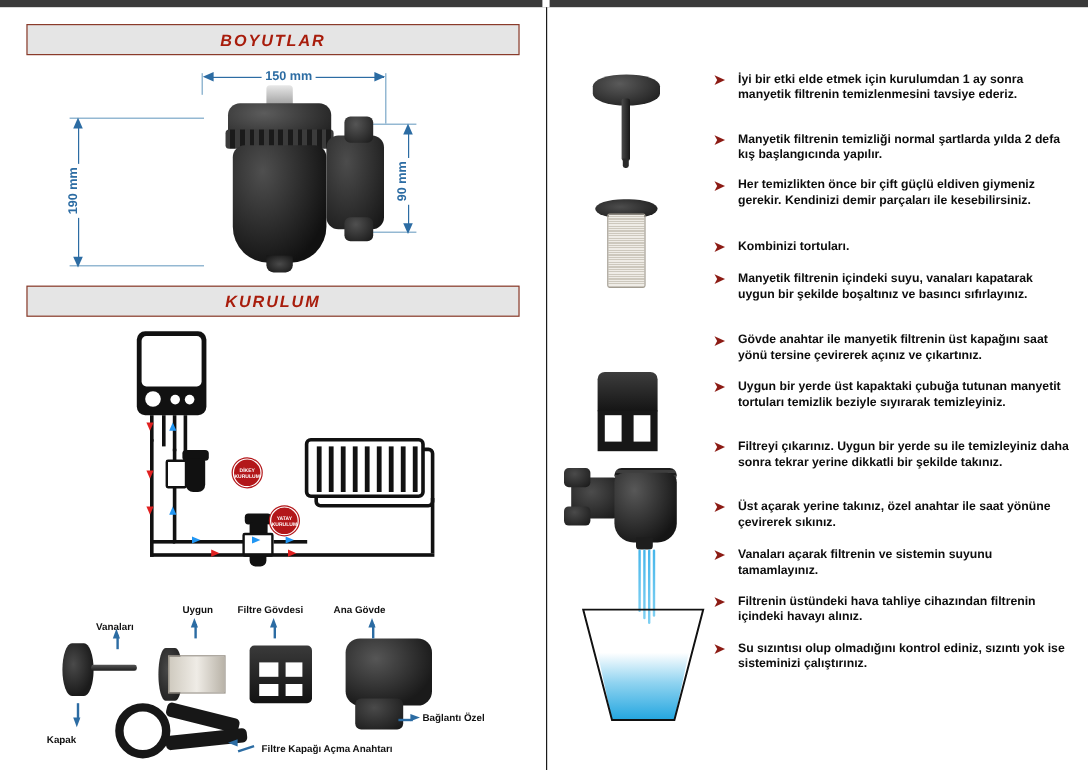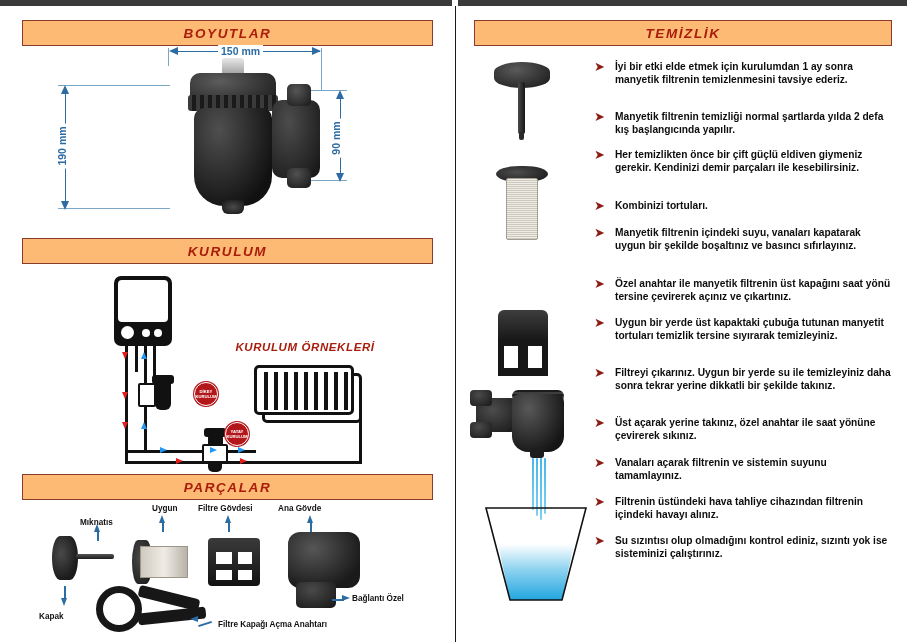--- a/index.html
+++ b/index.html
@@ -31,35 +31,35 @@
     background: #1a1a1a;
   }
 
   .panel-left  { position: absolute; left: 0;   top: 6px; width: 455px; height: 636px; }
   .panel-right { position: absolute; left: 456px; top: 6px; width: 451px; height: 636px; }
 
   
   .sec-head {
     position: absolute;
     border: 1.2px solid #8a3b2a;
-    background: #fdba74;
+    background: #e5e5e5;
     height: 26px;
     display: flex; align-items: center; justify-content: center;
   }
   .sec-head span {
     color: #a81d0c;
     font-weight: bold;
     font-style: italic;
     font-size: 13.5px;
     letter-spacing: 1.6px;
   }
 
   
   #boyutlar-head { left: 22px; top: 14px; width: 411px; }
-  #dim-area { position: absolute; left: 22px; top: 34px; width: 411px; height: 178px; }
+  #dim-area { position: absolute; left: 22px; top: 47px; width: 411px; height: 178px; }
 
   .dimline { position: absolute; background: #2c6ca3; }
   .dim-h { height: 1.4px; }
   .dim-v { width: 1.4px; }
   .ext-line { position: absolute; background: #7aa7c7; }
   .arrow {
     position: absolute; width: 0; height: 0;
   }
   .arw-left  { border-top: 4.5px solid transparent; border-bottom: 4.5px solid transparent; border-right: 9px solid #2c6ca3; }
   .arw-right { border-top: 4.5px solid transparent; border-bottom: 4.5px solid transparent; border-left: 9px solid #2c6ca3; }
@@ -454,33 +454,29 @@
       </div>
 
       <div class="pipe pipe-h" style="left:103px; top:180px; width:21px;"></div>
       <div class="pipe pipe-v" style="left:103px; top:180px; height:14px;"></div>
       <div class="pipe pipe-h" style="left:103px; top:191px; width:237px;"></div>
       <div class="pipe pipe-v" style="left:337px; top:145px; height:46px;"></div>
       <div class="flowarrow fa-red-r" style="left:154px; top:188px;"></div>
       <div class="flowarrow fa-red-r" style="left:218px; top:188px;"></div>
 
       <div class="install-caption">
-        <div>KURULUM ÖRNEKLERİ</div>
       </div>
     </div>
 
-    <div class="sec-head" id="parcalar-head">
-      <span>PARÇALAR</span>
-    </div>
 
     <div id="parts-area">
 
       <div class="magnet-disc"></div>
       <div class="magnet-rod"></div>
-      <div class="part-label" style="left:58px; top:12px;">Mıknatıs</div>
+      <div class="part-label" style="left:58px; top:12px;">Vanaları</div>
       <div class="pa-stem" style="left:75px; top:23px; width:1.6px; height:12px;"></div>
       <div class="part-arrow pa-up" style="left:72px; top:18px;"></div>
 
       <div class="part-label" style="left:17px; top:106px;">Kapak</div>
       <div class="pa-stem" style="left:42px; top:80px; width:1.6px; height:14px;"></div>
       <div class="part-arrow pa-down" style="left:39px; top:92px;"></div>
 
       <div class="filter-head"></div>
       <div class="filter-mesh"></div>
       <div class="part-label" style="left:130px; top:-2px;">Uygun</div>
@@ -511,23 +507,20 @@
       <div class="wrench-arm" style="left:116px; top:86px; width:62px; height:12px; transform:rotate(14deg);"></div>
       <div class="wrench-arm" style="left:116px; top:104px; width:68px; height:12px; transform:rotate(-6deg);"></div>
       <div class="part-label" style="left:196px; top:114px;">Filtre Kapağı Açma Anahtarı</div>
       <div class="pa-stem" style="left:176px; top:117px; width:14px; height:1.6px; transform:rotate(-18deg);"></div>
       <div class="part-arrow pa-left" style="left:168px; top:110px;"></div>
     </div>
   </div>
 
   <div class="panel-right">
 
-    <div class="sec-head" id="temizlik-head">
-      <span>TEMİZLİK</span>
-    </div>
 
     <div id="clean-body">
 
       <div class="img-col">
         <div class="cap-top"></div>
         <div class="cap-rod"></div>
         <div class="cap-tip"></div>
 
         <div class="cart-head"></div>
         <div class="cart-mesh"></div>
@@ -589,26 +582,26 @@
           <div class="bullet-text">Kombinizi tortuları.</div>
         </div>
 
         <div class="bullet" style="top:172px;">
           <div class="bullet-mark">➤</div>
           <div class="bullet-text">Manyetik filtrenin içindeki suyu, vanaları kapatarak uygun bir şekilde boşaltınız ve basıncı sıfırlayınız.</div>
         </div>
 
         <div class="bullet" style="top:223px;">
           <div class="bullet-mark">➤</div>
-          <div class="bullet-text">Özel anahtar ile manyetik filtrenin üst kapağını saat yönü tersine çevirerek açınız ve çıkartınız.</div>
+          <div class="bullet-text">Gövde anahtar ile manyetik filtrenin üst kapağını saat yönü tersine çevirerek açınız ve çıkartınız.</div>
         </div>
 
         <div class="bullet" style="top:262px;">
           <div class="bullet-mark">➤</div>
-          <div class="bullet-text">Uygun bir yerde üst kapaktaki çubuğa tutunan manyetit tortuları temizlik tersine sıyırarak temizleyiniz.</div>
+          <div class="bullet-text">Uygun bir yerde üst kapaktaki çubuğa tutunan manyetit tortuları temizlik beziyle sıyırarak temizleyiniz.</div>
         </div>
 
         <div class="bullet" style="top:312px;">
           <div class="bullet-mark">➤</div>
           <div class="bullet-text">Filtreyi çıkarınız. Uygun bir yerde su ile temizleyiniz daha sonra tekrar yerine dikkatli bir şekilde takınız.</div>
         </div>
 
         <div class="bullet" style="top:362px;">
           <div class="bullet-mark">➤</div>
           <div class="bullet-text">Üst açarak yerine takınız, özel anahtar ile saat yönüne çevirerek sıkınız.</div>

